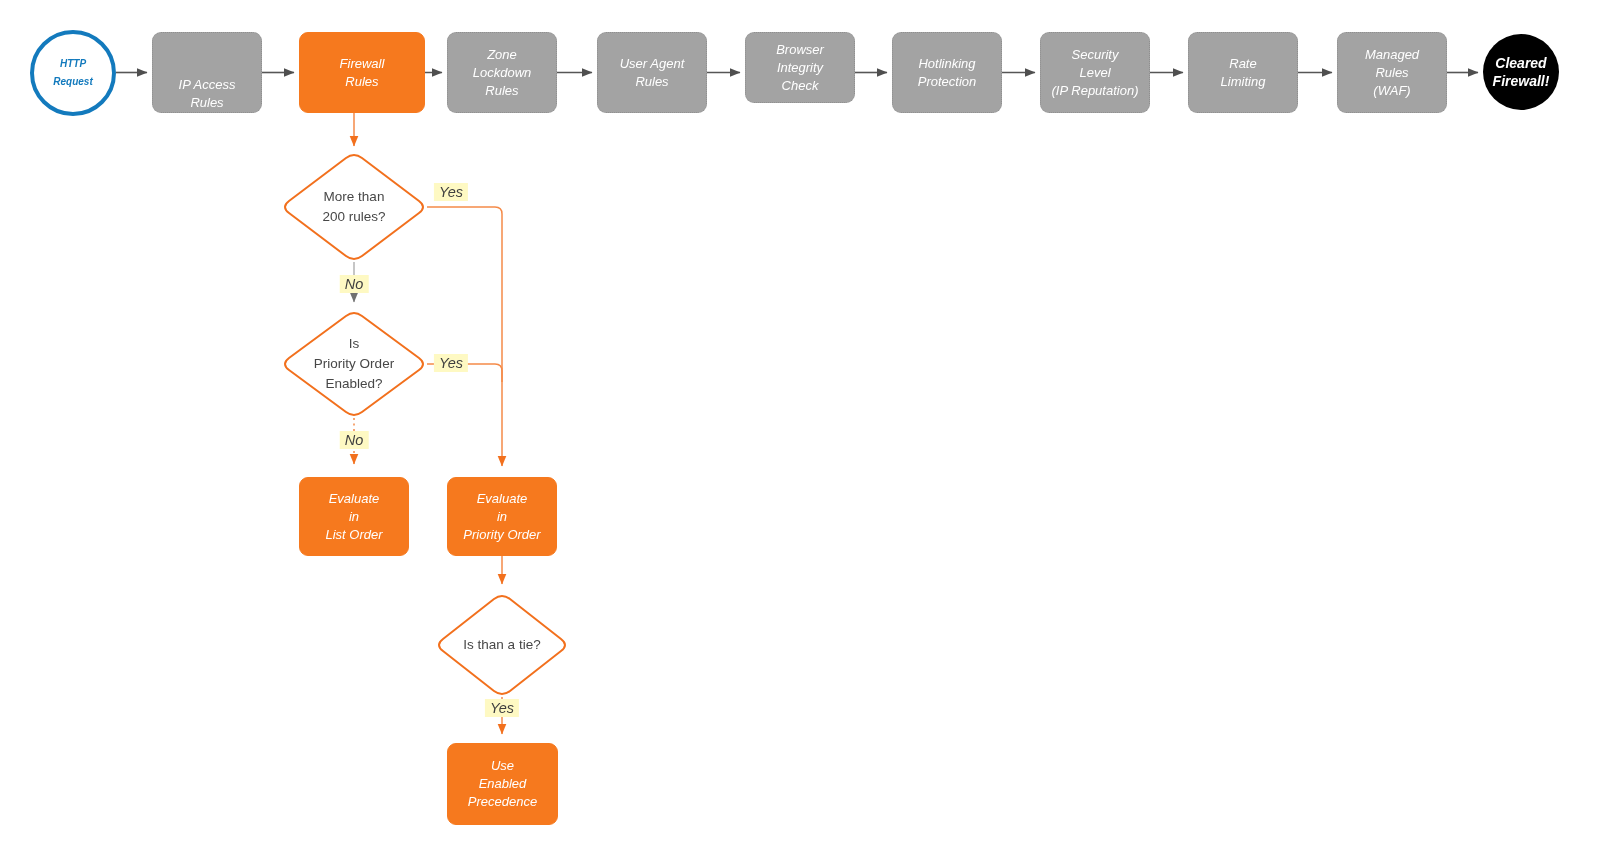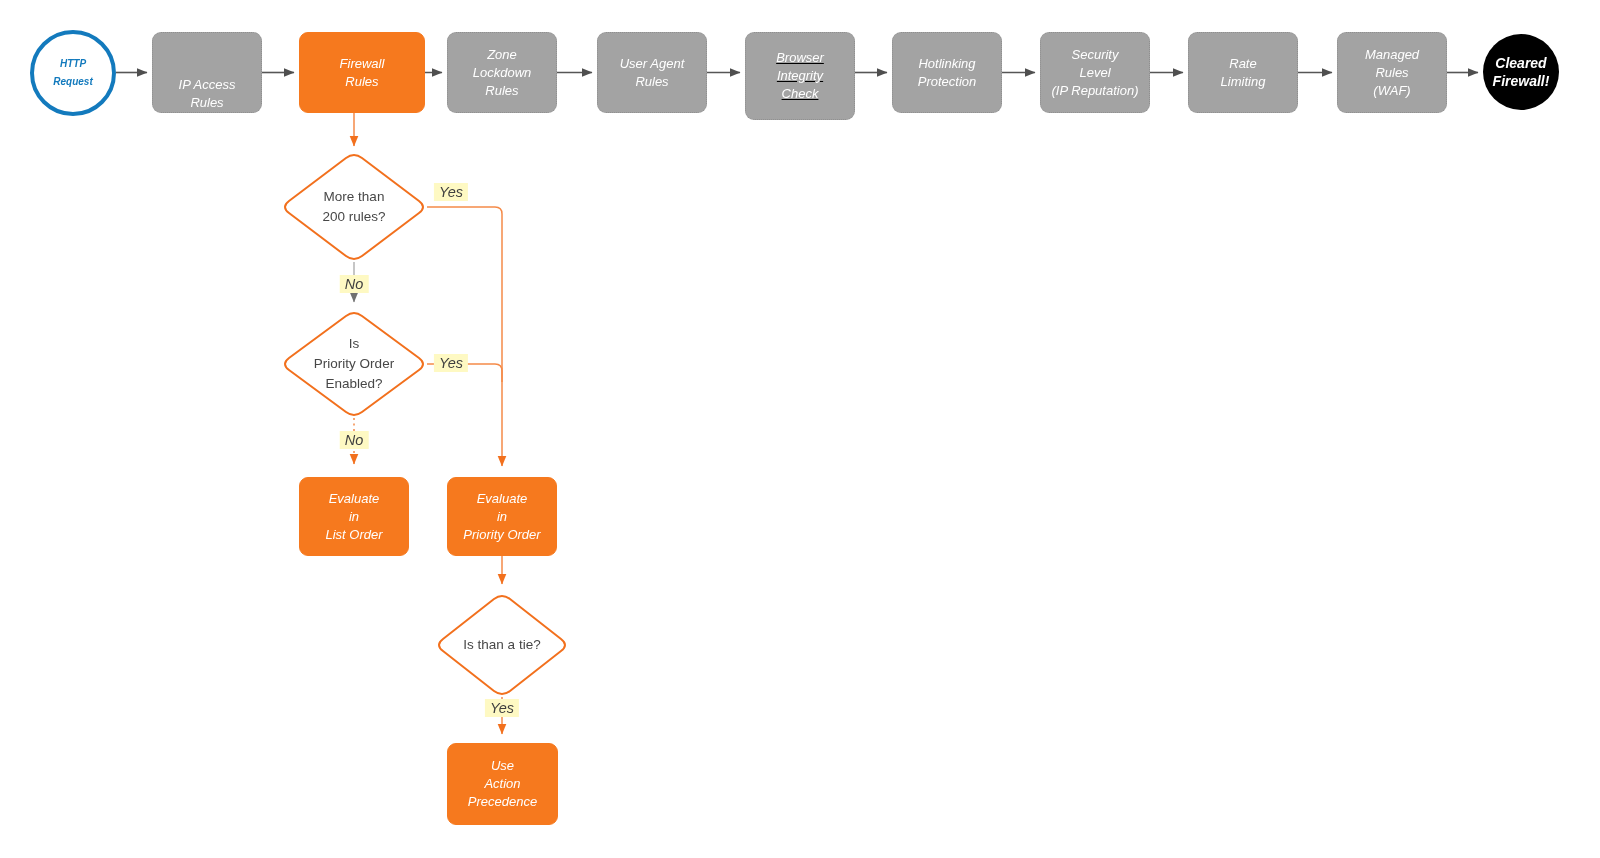--- a/index.html
+++ b/index.html
@@ -127,21 +127,21 @@
   </div>
   <div class="node box gray" style="left:447px; top:32px; width:110px; height:81px;">
     <span class="lbl">Zone
 Lockdown
 Rules</span>
   </div>
   <div class="node box gray" style="left:597px; top:32px; width:110px; height:81px;">
     <span class="lbl">User Agent
 Rules</span>
   </div>
-  <div class="node box gray" style="left:745px; top:32px; width:110px; height:88px;text-decoration:underline;">
+  <div class="node box gray" style="left:745px; top:32px; width:110px; height:71px;">
     <span class="lbl">Browser
 Integrity
 Check</span>
   </div>
   <div class="node box gray" style="left:892px; top:32px; width:110px; height:81px;">
     <span class="lbl">Hotlinking
 Protection</span>
   </div>
   <div class="node box gray" style="left:1040px; top:32px; width:110px; height:81px;">
     <span class="lbl">Security
@@ -170,21 +170,21 @@
 in
 List Order</span>
   </div>
   <div class="node box orange" style="left:447px; top:477px; width:110px; height:79px;">
     <span class="lbl">Evaluate
 in
 Priority Order</span>
   </div>
   <div class="node box orange" style="left:447px; top:743px; width:111px; height:82px;">
     <span class="lbl">Use
-Action
+Enabled
 Precedence</span>
   </div>
 
   <div class="edge-label" style="left:451px; top:192px;">Yes</div>
   <div class="edge-label" style="left:354px; top:284px;">No</div>
   <div class="edge-label" style="left:451px; top:363px;">Yes</div>
   <div class="edge-label" style="left:354px; top:440px;">No</div>
   <div class="edge-label" style="left:502px; top:708px;">Yes</div>
 
 </div>

